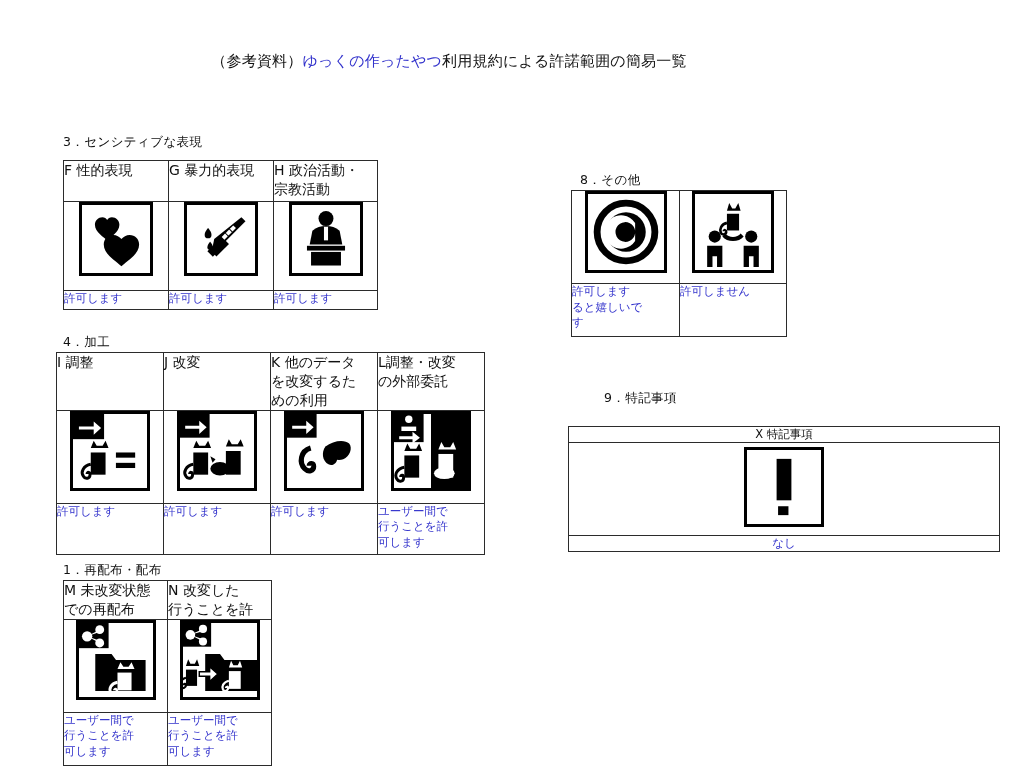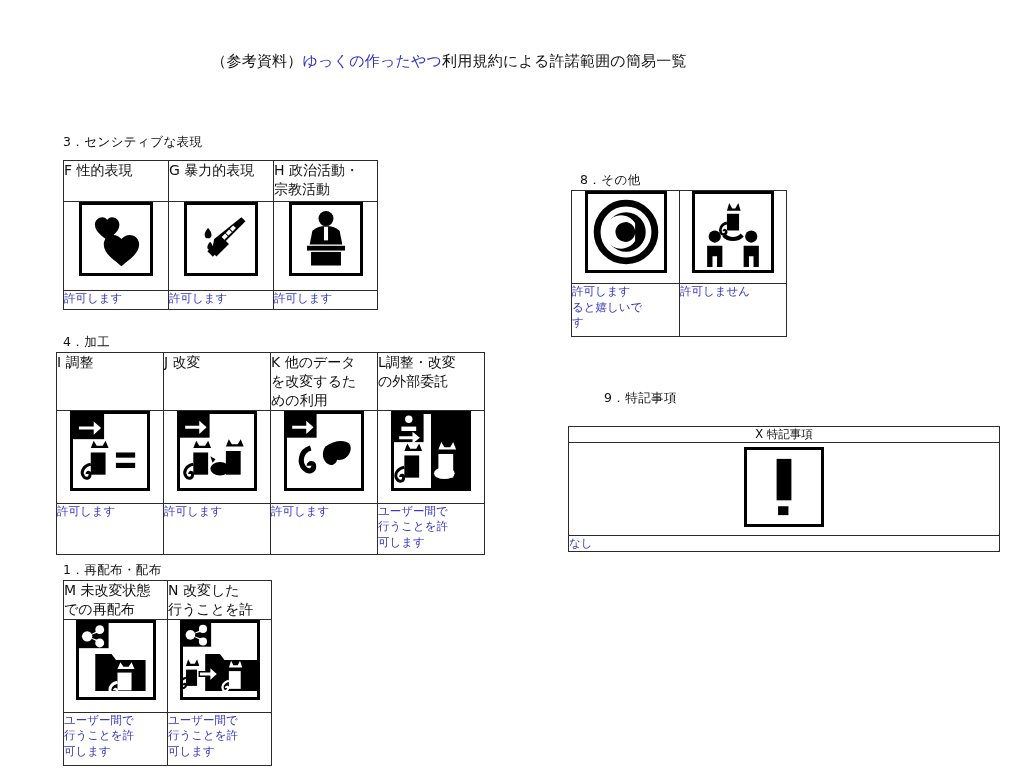--- a/index.html
+++ b/index.html
@@ -103,20 +103,21 @@
     text-align: center;
     font-size: 11.5px;
     padding: 3px 0 3px 0;
   }
   .wide-icon {
     text-align: center;
     vertical-align: middle;
     padding: 8px 0 8px 0;
   }
   .wide-ans {
+    text-align: center;
     font-size: 11.5px;
     color: #3333cc;
     padding: 2px 0 3px 0;
   }
 </style>
 </head>
 <body>
 
 <div class="title-block">
   <div class="title-line title-line-1"><span>（参考資料）</span><span class="title-blue">ゆっくの作ったやつ</span><span>利用規約による許諾範囲の簡易一覧</span></div>

